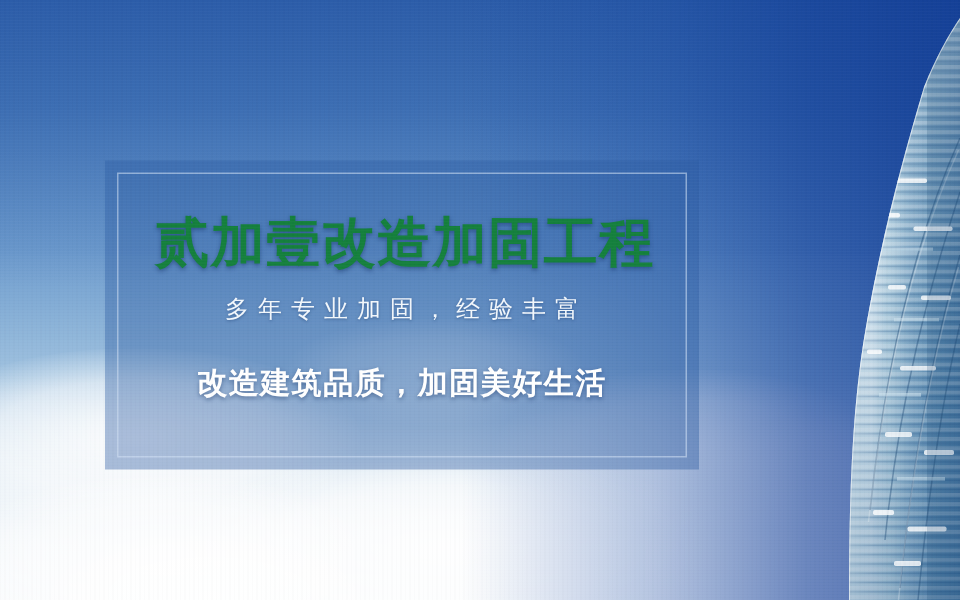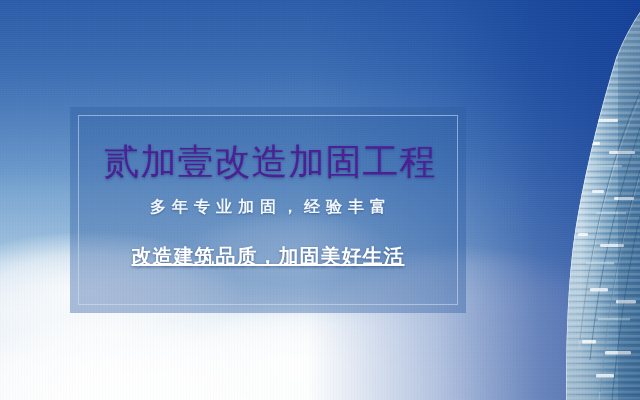--- a/index.html
+++ b/index.html
@@ -106,50 +106,49 @@
   .panel-content {
     position: absolute;
     left: 0; right: 0; top: 0; bottom: 0;
     display: flex;
     flex-direction: column;
     align-items: center;
     justify-content: center;
   }
 
   .title-main {
-    color: #4c1d95;
+    color: #15803d;
     font-size: 36px;
-    font-weight: normal;
+    font-weight: bold;
     letter-spacing: 1px;
     line-height: 1.1;
     text-shadow: 0 1px 3px rgba(10,40,90,0.45);
     white-space: nowrap;
     margin: 0 0 16px 4px;
   }
   .title-sub {
     color: #f2f7fc;
     font-size: 16px;
-    font-weight: bold;
+    font-weight: normal;
     letter-spacing: 6px;
     line-height: 1.2;
     text-indent: 6px;
     text-shadow: 0 1px 2px rgba(10,40,90,0.40);
     white-space: nowrap;
     margin: 0 0 28px 0;
   }
   .title-slogan {
     color: #ffffff;
     font-size: 20px;
     font-weight: bold;
     letter-spacing: 1px;
     line-height: 1.2;
     text-shadow: 0 1px 3px rgba(10,40,90,0.45);
     white-space: nowrap;
     margin: 0 0 10px 0;
-    text-decoration: underline;
   }
   .title-en {
     color: #e4edf8;
     font-size: 9px;
     font-weight: normal;
     letter-spacing: 0.35px;
     line-height: 1.2;
     white-space: nowrap;
     margin: 0;
     opacity: 0.95;

